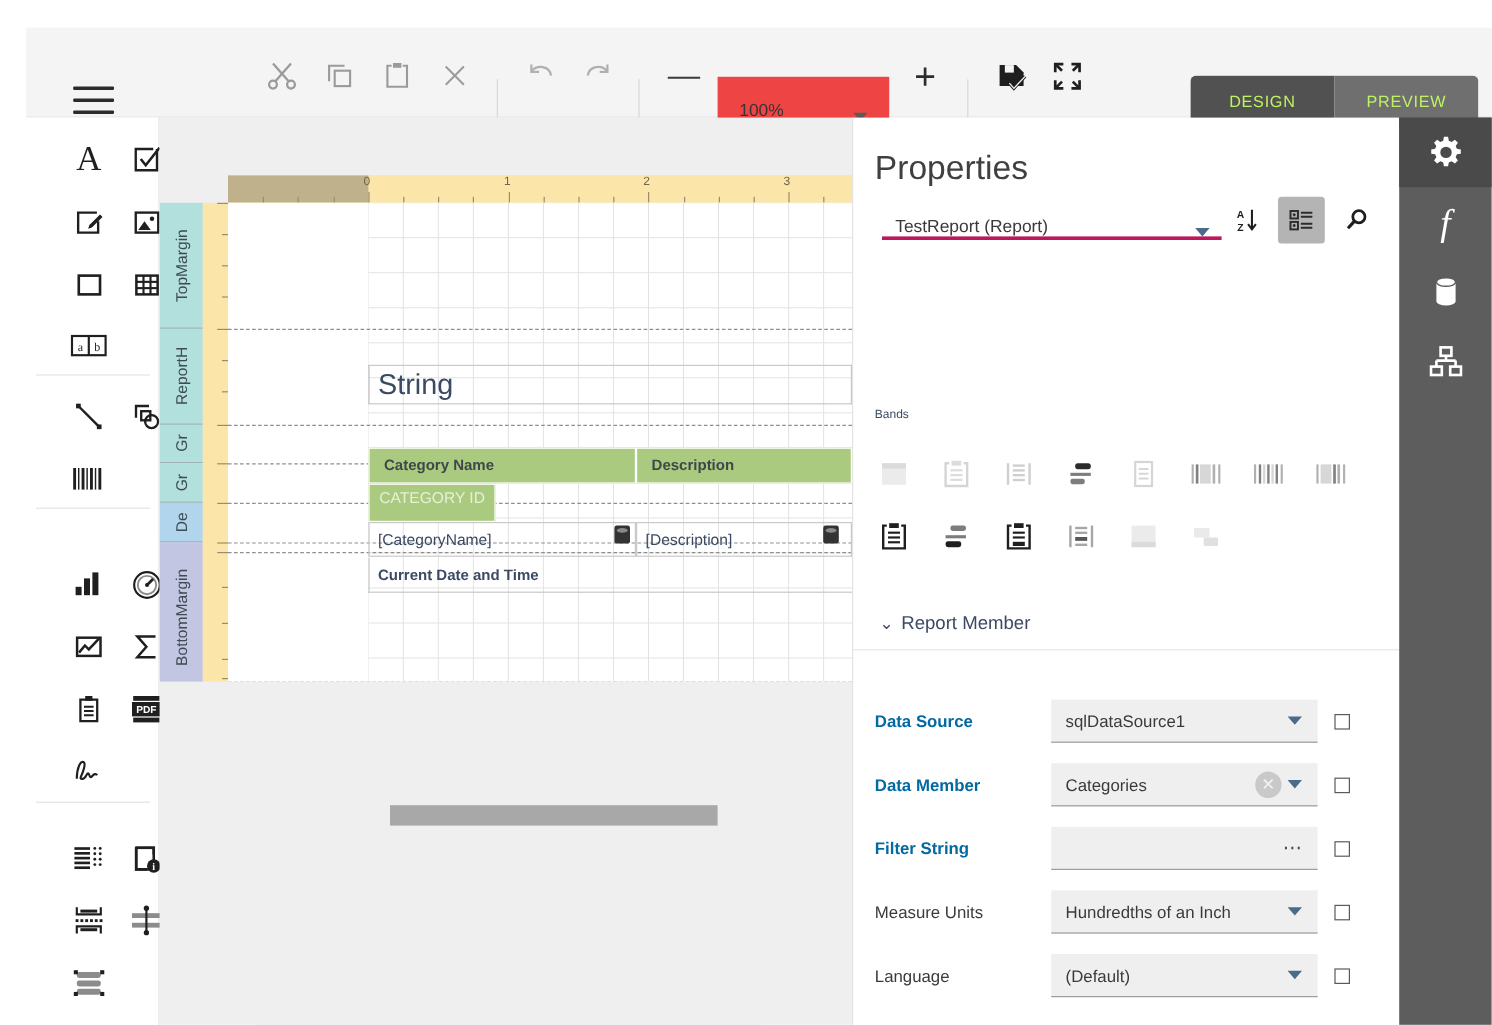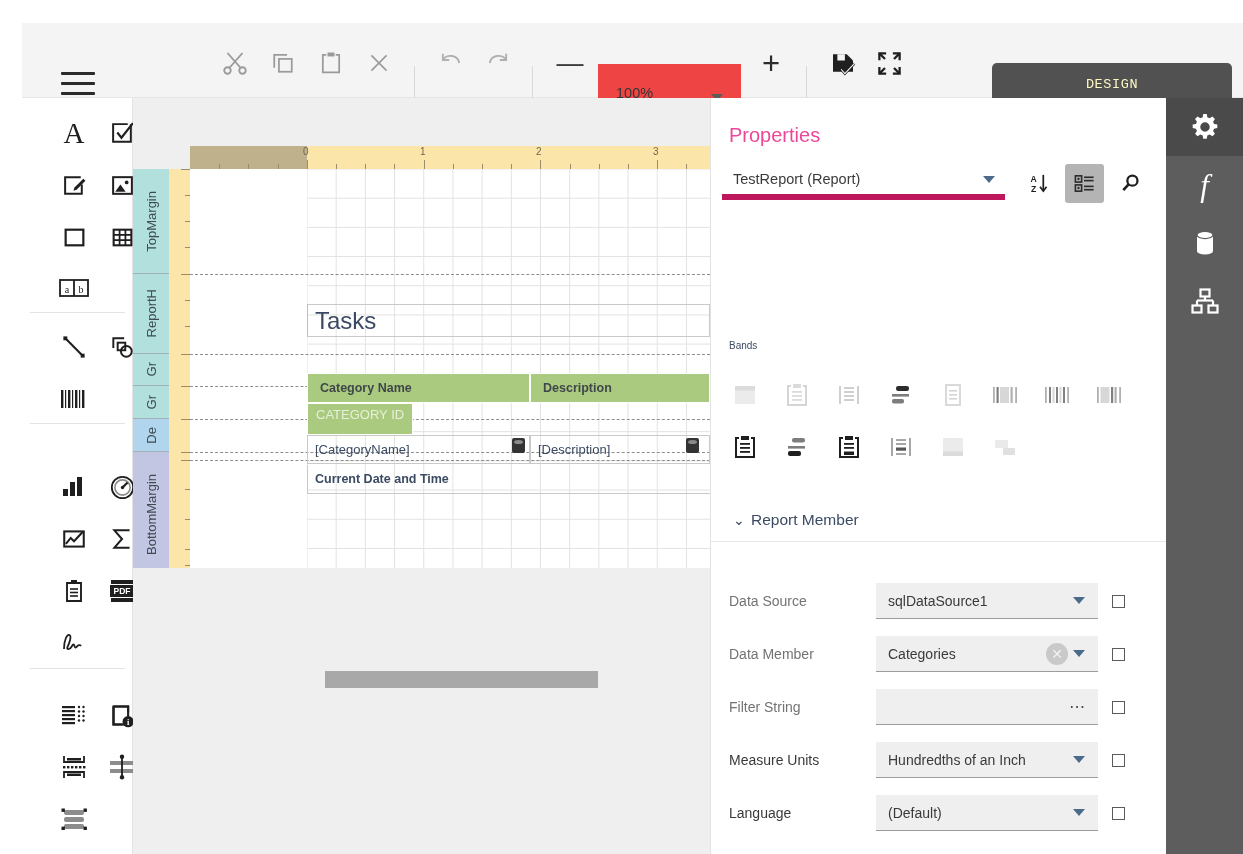--- a/index.html
+++ b/index.html
@@ -60,21 +60,21 @@
     border-top:7px solid #5b5b5b; margin-right:18px;
   }
 
   
   #mode-toggle {
     position:absolute; left:970px; top:40px; width:240px; height:42px;
     border-radius:5px; overflow:hidden; display:flex;
   }
   #mode-toggle .mode {
     flex:1; display:flex; align-items:center; justify-content:center;
-    font-size:13.5px; letter-spacing:0.6px; color:#fef9c3; cursor:pointer;font-family:Liberation Mono, monospace;
+    font-size:13.5px; letter-spacing:0.6px; color:#bef264; cursor:pointer;
   }
   #mode-design { background:#515151; }
   #mode-preview { background:#6f6f6f; }
 
   
   #left-rail {
     position:absolute; left:22px; top:98px; width:111px; height:756px;
     background:#ffffff; border-right:1px solid #e3e3e3;
   }
   .rail-item {
@@ -183,25 +183,25 @@
 
   
   #hscroll { position:absolute; left:192px; top:573px; width:273px; height:17px; background:#a8a8a8; cursor:pointer; }
 
   
   #props {
     position:absolute; left:710px; top:98px; width:456px; height:756px;
     background:#ffffff; border-left:1px solid #e3e3e3;
     overflow:hidden;
   }
-  #props-title { position:absolute; left:18px; top:26px; font-size:20px; color:#ec4899; }
+  #props-title { position:absolute; left:18px; top:26px; font-size:28px; color:#404040; }
 
   #obj-select {
-    position:absolute; left:11px; top:66px; width:283px; height:36px;
-    border-bottom:6px solid #be185d; display:flex; align-items:center; cursor:pointer;
+    position:absolute; left:24px; top:66px; width:283px; height:36px;
+    border-bottom:3px solid #be185d; display:flex; align-items:flex-end; cursor:pointer;
   }
   #obj-select-text { flex:1; font-size:14.5px; color:#3a3a3a; padding-left:11px; }
   #obj-select-caret {
     width:0;height:0;border-left:6px solid transparent;border-right:6px solid transparent;
     border-top:7px solid #4b6b8a; margin-right:10px;
   }
   .props-btn {
     position:absolute; top:66px; width:39px; height:39px; border-radius:3px;
     background:#ffffff; display:flex; align-items:center; justify-content:center; cursor:pointer;
   }
@@ -218,21 +218,21 @@
     border-bottom:1px solid #e6e6e6;
   }
   #tasks-chevron { margin-left:22px; font-size:14px; color:#3b4a63; width:18px; }
   #tasks-title { font-size:15.5px; color:#3b4a63; }
 
   .prow { position:absolute; left:0; width:456px; height:53px; }
   .prow-label {
     position:absolute; left:18px; top:0; height:53px;
     display:flex; align-items:center; font-size:14px; color:#3a3a3a;
   }
-  .prow-label.bold { font-weight:normal; color:#737373; }
+  .prow-label.bold { font-weight:bold; color:#0369a1; }
   .prow-field {
     position:absolute; left:165px; top:9px; width:222px; height:36px;
     background:#efefef; border-bottom:1px solid #9c9c9c;
     display:flex; align-items:center; cursor:pointer;
   }
   .prow-value { flex:1; font-size:14px; color:#3a3a3a; padding-left:12px; }
   .prow-caret {
     width:0;height:0;border-left:6px solid transparent;border-right:6px solid transparent;
     border-top:7px solid #4b6b8a; margin-right:13px;
   }
@@ -354,20 +354,21 @@
           <polyline points="9,21 3,21 3,15"></polyline>
         <line x1="3" y1="3" x2="8" y2="8"></line>
           <line x1="21" y1="3" x2="16" y2="8"></line>
         <line x1="21" y1="21" x2="16" y2="16"></line>
           <line x1="3" y1="21" x2="8" y2="16"></line>
       </svg>
     </div>
 
     <div id="mode-toggle">
       <div class="mode" id="mode-design">DESIGN</div>
+      <div class="mode" id="mode-preview">PREVIEW</div>
     </div>
   </div>
 
   <div id="left-rail">
 
     <div class="rail-item" style="left:29px;top:12px">
       <span style="font-family:'Liberation Serif',serif;font-size:29px;color:#1f1f1f;line-height:1">A</span>
     </div>
     <div class="rail-item" style="left:77px;top:12px">
       <svg width="25" height="25" viewBox="0 0 24 24" fill="none" stroke="#1f1f1f" stroke-width="1.9">
@@ -642,21 +643,21 @@
         <div id="page-gridarea"></div>
 
         <div class="band-sep" style="top:104.5px"></div>
         <div class="band-sep" style="top:184.5px"></div>
         <div class="band-sep" style="top:216.5px"></div>
         <div class="band-sep" style="top:249.5px"></div>
         <div class="band-sep" style="top:282.5px"></div>
         <div class="band-sep" style="top:290.5px"></div>
         <div class="band-sep" style="top:398.5px"></div>
 
-        <div id="title-ctrl" class="rep-ctrl">Tasks</div>
+        <div id="title-ctrl" class="rep-ctrl">String</div>
 
         <div class="tbl-head rep-ctrl" style="left:117px;top:204px;width:223px;height:30px">Category Name</div>
         <div class="tbl-head rep-ctrl" style="left:340px;top:204px;width:180px;height:30px">Description</div>
 
         <div class="tbl-green rep-ctrl" style="left:117px;top:234px;width:106px;height:32px">CATEGORY ID</div>
 
         <div class="tbl-cell rep-ctrl" style="left:117px;top:266px;width:223px;height:29px">[CategoryName]</div>
         <div class="smart-tag" style="left:322px;top:269px"></div>
         <div class="tbl-cell rep-ctrl" style="left:340px;top:266px;width:180px;height:29px">[Description]</div>
         <div class="smart-tag" style="left:496px;top:269px"></div>

